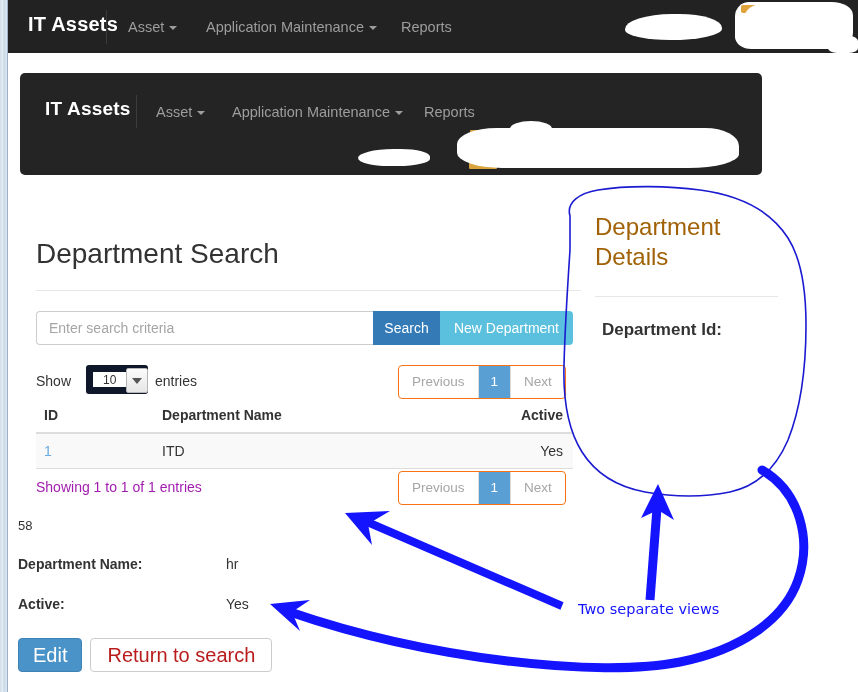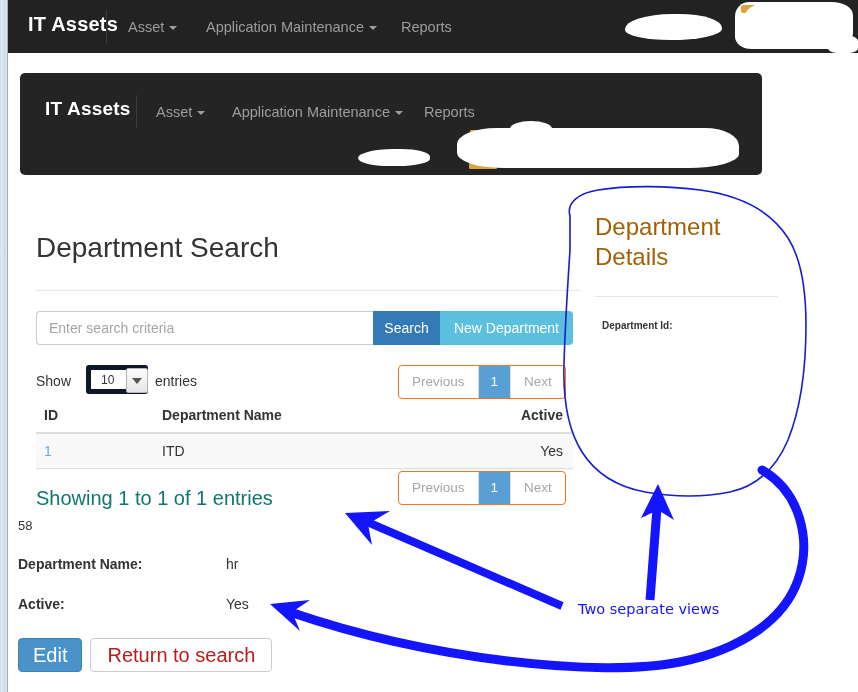--- a/index.html
+++ b/index.html
@@ -57,21 +57,21 @@
   #inner-appmaint{left:212px;top:31px;}
   #inner-reports{left:404px;top:31px;}
 
   
   #content{position:absolute;left:0;top:175px;width:850px;height:517px;}
 
   
   #left-col{position:absolute;left:28px;top:0;width:545px;}
   .page-title{
     font-size:28px;color:#333;font-weight:400;margin:0;
-    position:absolute;left:0;top:57px;white-space:nowrap;
+    position:absolute;left:0;top:63px;white-space:nowrap;
   }
   .hr-left{position:absolute;left:0px;top:115px;width:545px;height:1px;background:#e7e7e7;}
 
   
   #search-group{position:absolute;left:0px;top:136px;width:537px;height:34px;display:flex;}
   #search-input{
     flex:1;height:34px;box-sizing:border-box;border:1px solid #cccccc;border-right:none;
     border-radius:4px 0 0 4px;padding:0 12px;font-size:14px;color:#555;outline:none;
     font-family:"Liberation Sans",sans-serif;background:#fff;
   }
@@ -85,21 +85,21 @@
     border-radius:0 4px 4px 0;cursor:pointer;font-family:"Liberation Sans",sans-serif;
   }
 
   
   #length-row{position:absolute;left:0px;top:190px;width:537px;height:34px;}
   #length-label{
     position:absolute;left:0;top:8px;font-size:14px;color:#333;white-space:nowrap;
   }
   #length-select{
     position:absolute;left:50px;top:0px;width:62px;height:29px;box-sizing:border-box;
-    border:5px solid #0f172a;border-radius:3px;background:#fff;font-size:12px;color:#333;
+    border:7px solid #0f172a;border-radius:3px;background:#fff;font-size:12px;color:#333;
     font-family:"Liberation Sans",sans-serif;
     -webkit-appearance:none;appearance:none;padding-left:10px;
   }
   #select-btn{
     position:absolute;left:90px;top:3px;width:20px;height:23px;border:1px solid #b5b5b5;
     background:linear-gradient(#fbfbfb,#e6e6e6);border-radius:2px;pointer-events:none;
   }
   #select-btn:after{
     content:"";position:absolute;left:5px;top:9px;width:0;height:0;
     border-left:5px solid transparent;border-right:5px solid transparent;border-top:6px solid #555;
@@ -120,21 +120,21 @@
   #dept-table{position:absolute;left:0px;top:232px;width:537px;border-collapse:collapse;}
   #dept-table th{
     font-size:14px;color:#333;text-align:left;padding:0 0 9px 8px;font-weight:bold;
     border-bottom:2px solid #dddddd;
   }
   #dept-table th.right,#dept-table td.right{text-align:right;padding-right:10px;}
   #dept-table td{
     font-size:14px;color:#333;padding:9px 0 9px 8px;background:#f9f9f9;border-bottom:1px solid #ddd;
   }
   #dept-table td a{color:#6aaade;text-decoration:none;}
-  #info-text{position:absolute;left:0px;top:312px;font-size:20px;color:#0f766e;}
+  #info-text{position:absolute;left:0px;top:304px;font-size:14px;color:#a21caf;}
 
   
   #detail-block{position:absolute;left:10px;top:343px;width:420px;}
   #detail-id{position:absolute;left:0;top:0;font-size:13px;color:#333;}
   .detail-row{position:absolute;width:420px;}
   .detail-row .lbl{position:absolute;left:0;font-size:14px;color:#333;font-weight:bold;}
   .detail-row .val{position:absolute;left:208px;font-size:14px;color:#333;}
   #detail-row-name{top:38px;height:20px;}
   #detail-row-active{top:78px;height:20px;}
   #detail-buttons{position:absolute;left:0px;top:120px;display:flex;gap:8px;}
@@ -145,21 +145,21 @@
   .btn-edit{background:#4a93c9;color:#fff;border-color:#3e82b4;}
   .btn-delete{background:#d9534f;color:#fff;border-color:#cf4340;}
   .btn-return{background:#fff;color:#b91c1c;border-color:#cccccc;padding:0 16px;}
 
   
   #right-col{position:absolute;left:587px;top:0;width:260px;}
   .details-title{
     position:absolute;left:0;top:37px;width:150px;font-size:24px;color:#a16207;font-weight:400;line-height:30px;
   }
   #hr-details{position:absolute;left:0px;top:121px;width:183px;height:1px;background:#e7e7e7;}
-  #dept-id-label{position:absolute;left:7px;top:145px;font-size:10px;color:#333;font-weight:bold;}
+  #dept-id-label{position:absolute;left:7px;top:145px;font-size:17px;color:#333;font-weight:bold;}
 
   
   #annotations{position:absolute;left:0;top:0;width:858px;height:692px;pointer-events:none;z-index:60;}
   #annotation-text{
     position:absolute;left:578px;top:600px;color:#1414ff;font-size:14.5px;white-space:nowrap;
     font-family:"DejaVu Sans",sans-serif;
   }
 </style>
 </head>
 <body>

